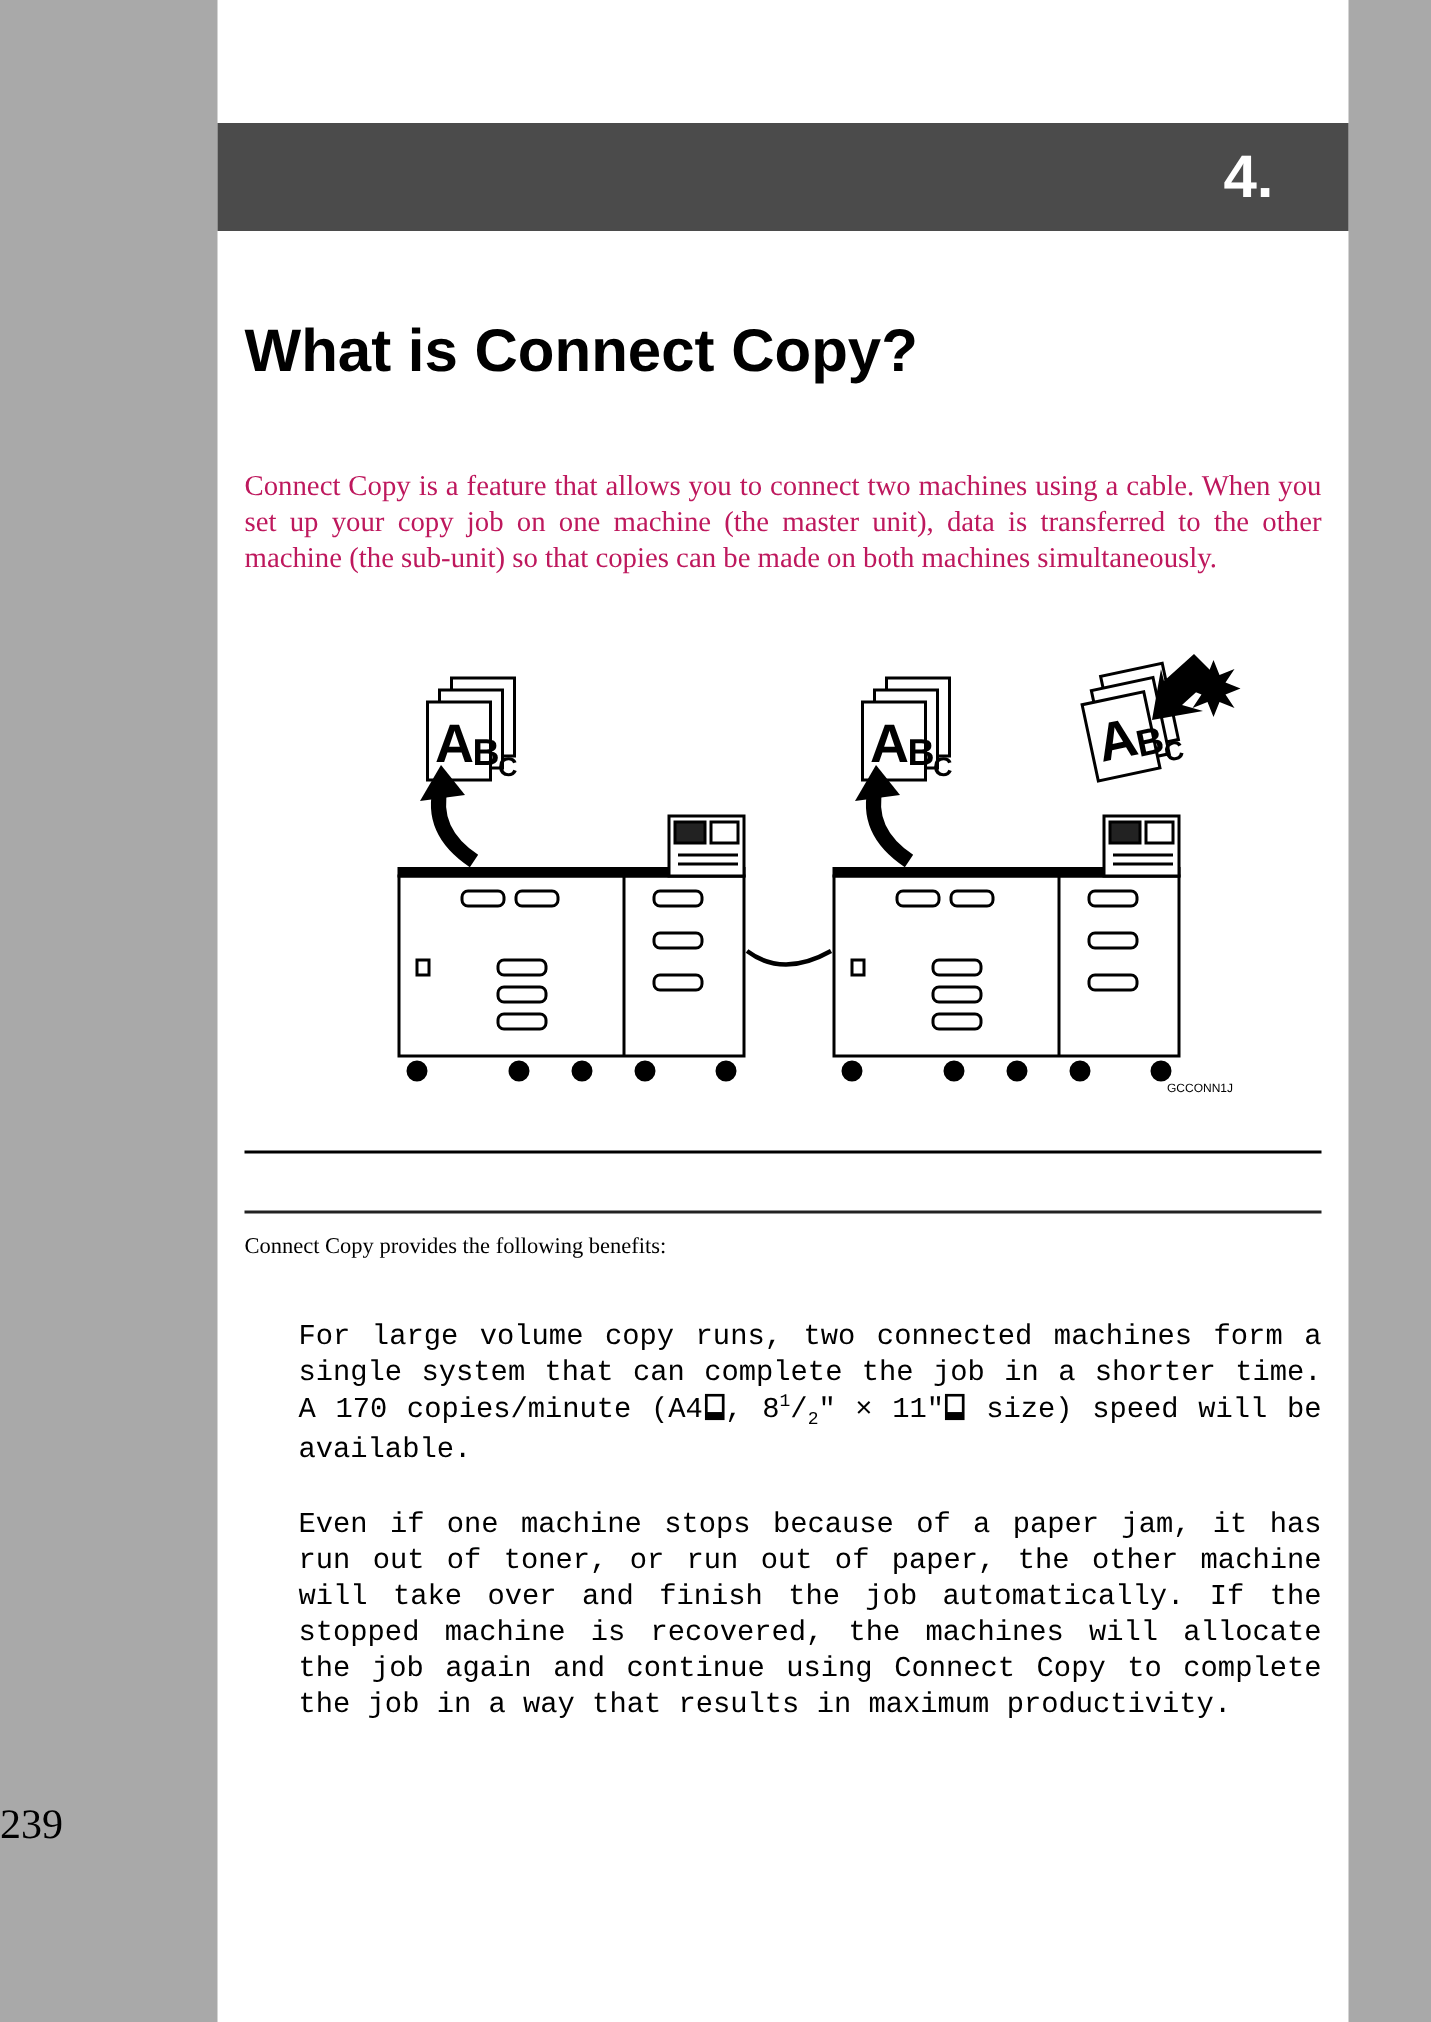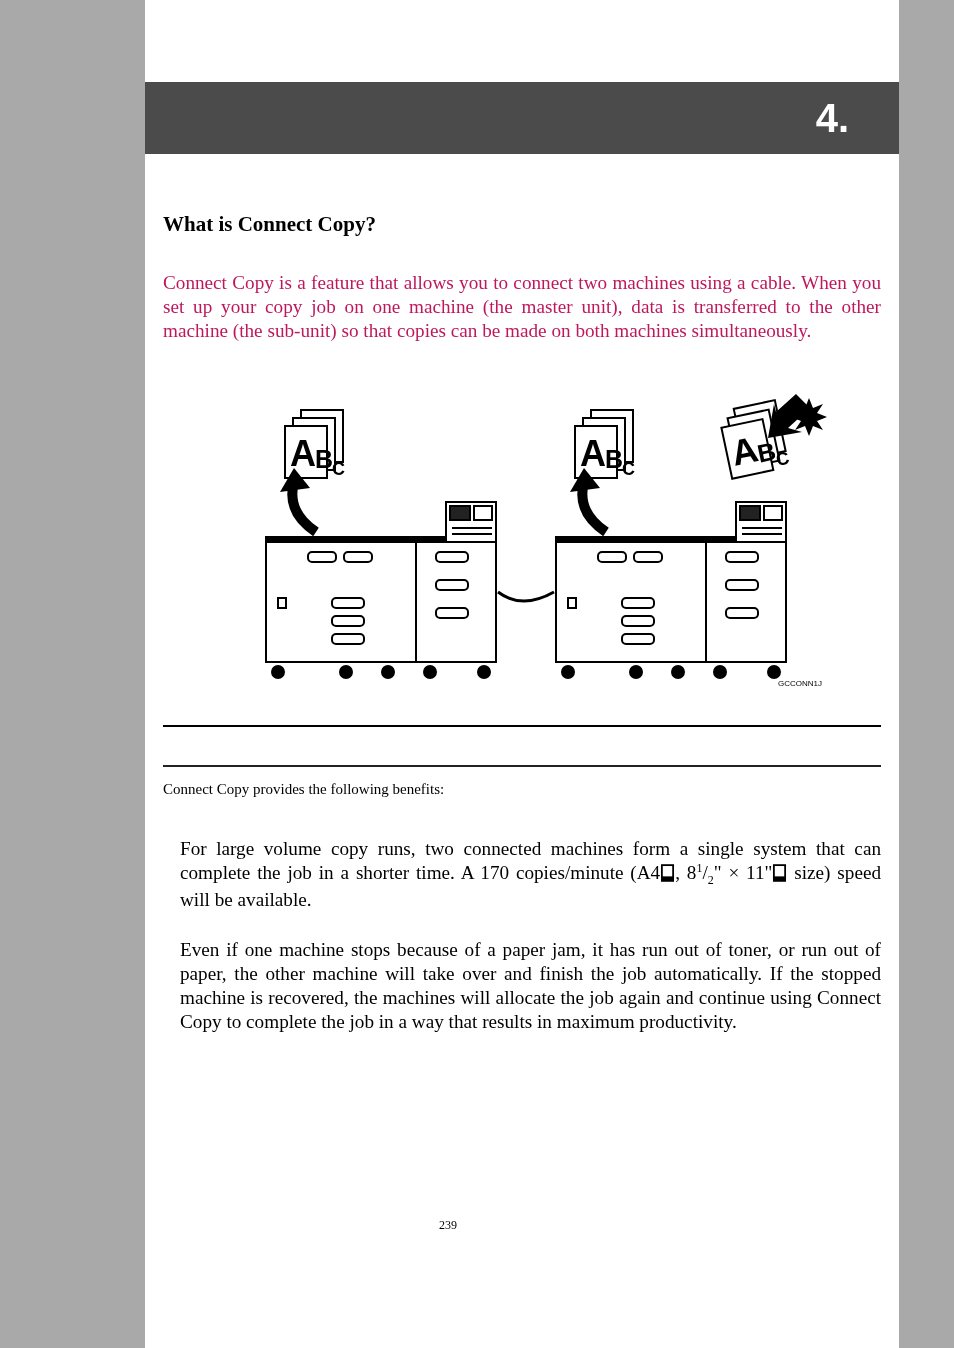--- a/index.html
+++ b/index.html
@@ -37,25 +37,25 @@
       align-items: center;
       justify-content: flex-end;
       padding-right: 40px;
     }
     .content {
       position: absolute;
       left: 145px; right: 55px; top: 154px;
       padding: 58px 18px 0 18px;
     }
     .section-title {
-      font-family: Liberation Serif, serif;
+      font-family: Liberation Sans, sans-serif;
       font-weight: 700;
-      font-size: 21px;
+      font-size: 40px;
       color: #000;
-      margin-bottom: 34px;
+      margin-bottom: 56px;
     }
     .intro-para {
       font-size: 19.2px;
       line-height: 1.25;
       text-align: justify;
       color: #be185d;
       margin-bottom: 30px;
     }
     .figure-box {
       margin: 0 auto 24px auto;
@@ -67,31 +67,31 @@
     .rule { border: none; height: 2px; background: #000; margin: 12px 0; width: 100%; }
     .rule.thin { height: 1.5px; background: #222; }
     .benefits-lead {
       font-size: 15px;
       margin: 14px 0 39px 0;
     }
     .benefit {
       font-size: 19.2px;
       line-height: 1.25;
       text-align: justify;
-      margin: 0 0 26px 17px;
+      margin: 0 0 26px 36px;
+      font-family: Liberation Mono, monospace;
     }
     .sup { font-size: 12px; vertical-align: super; }
     .sub { font-size: 12px; vertical-align: sub; }
     .orient-icon svg { width: 15px; height: 18px; vertical-align: -3px; }
     .page-num {
       position: absolute;
       left: 0; right: 75px; bottom: 115px;
-      text-align: center;
-      font-size: 12px;
-      padding-left: 17px;
+      text-align: left;
+      font-size: 28px;
     }
   </style>
 </head>
 <body>
 
 <div class="left-gray"></div>
 <div class="right-gray"></div>
 
 <div class="title-band">
   <span>4.</span>

